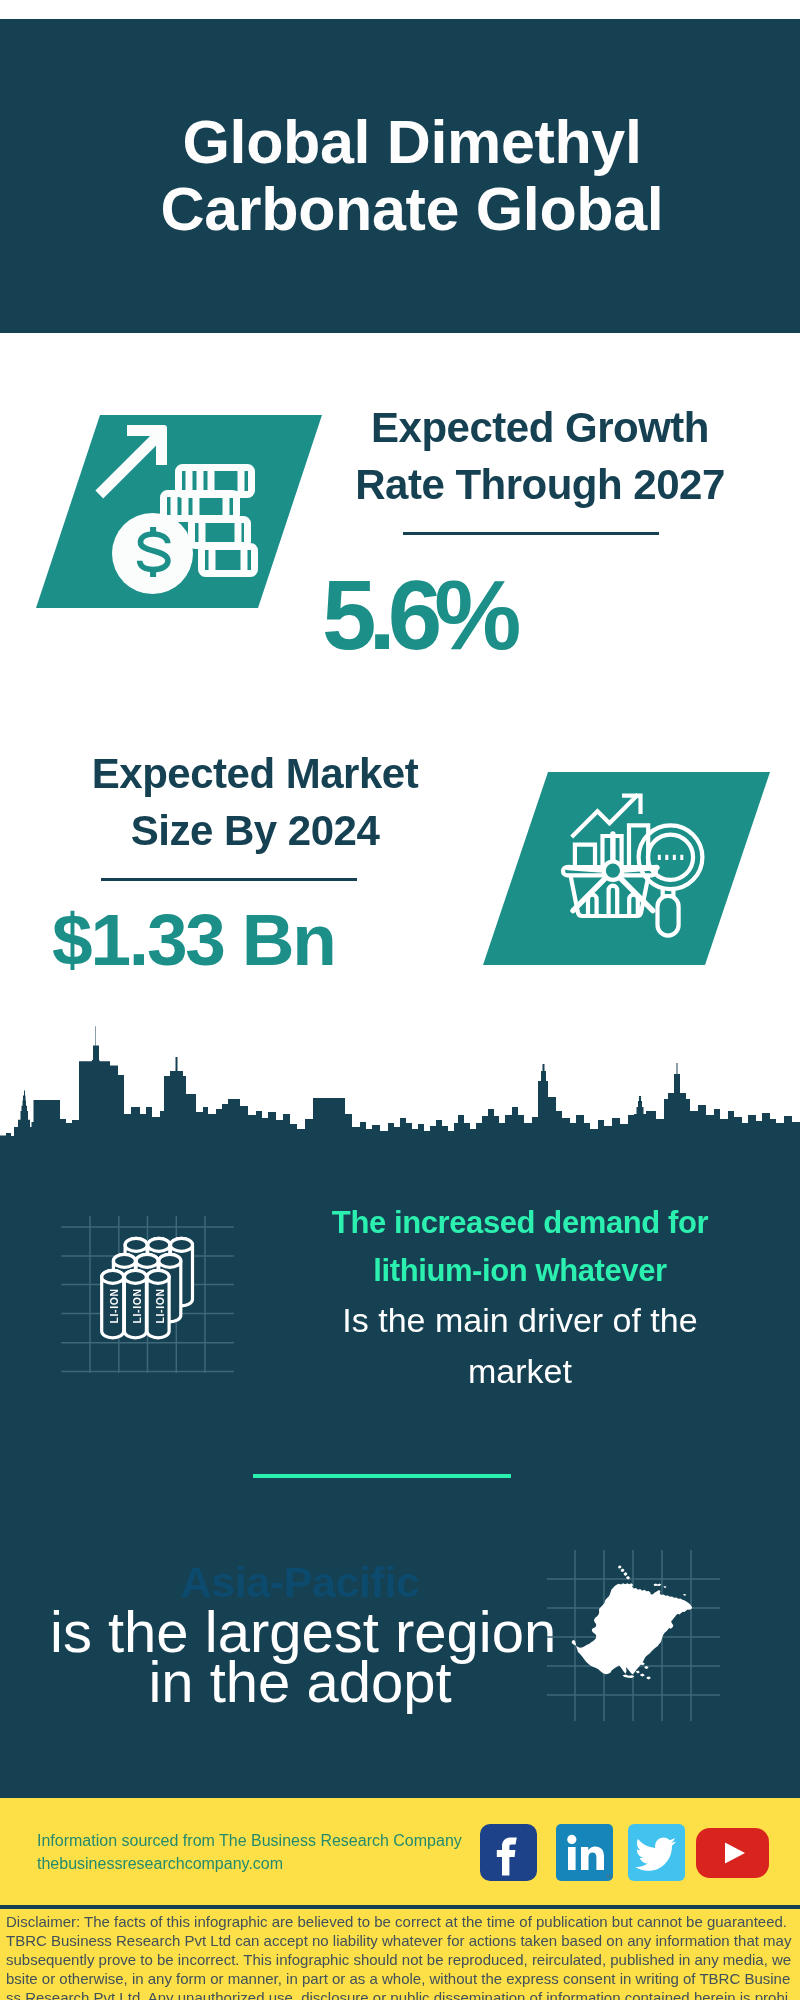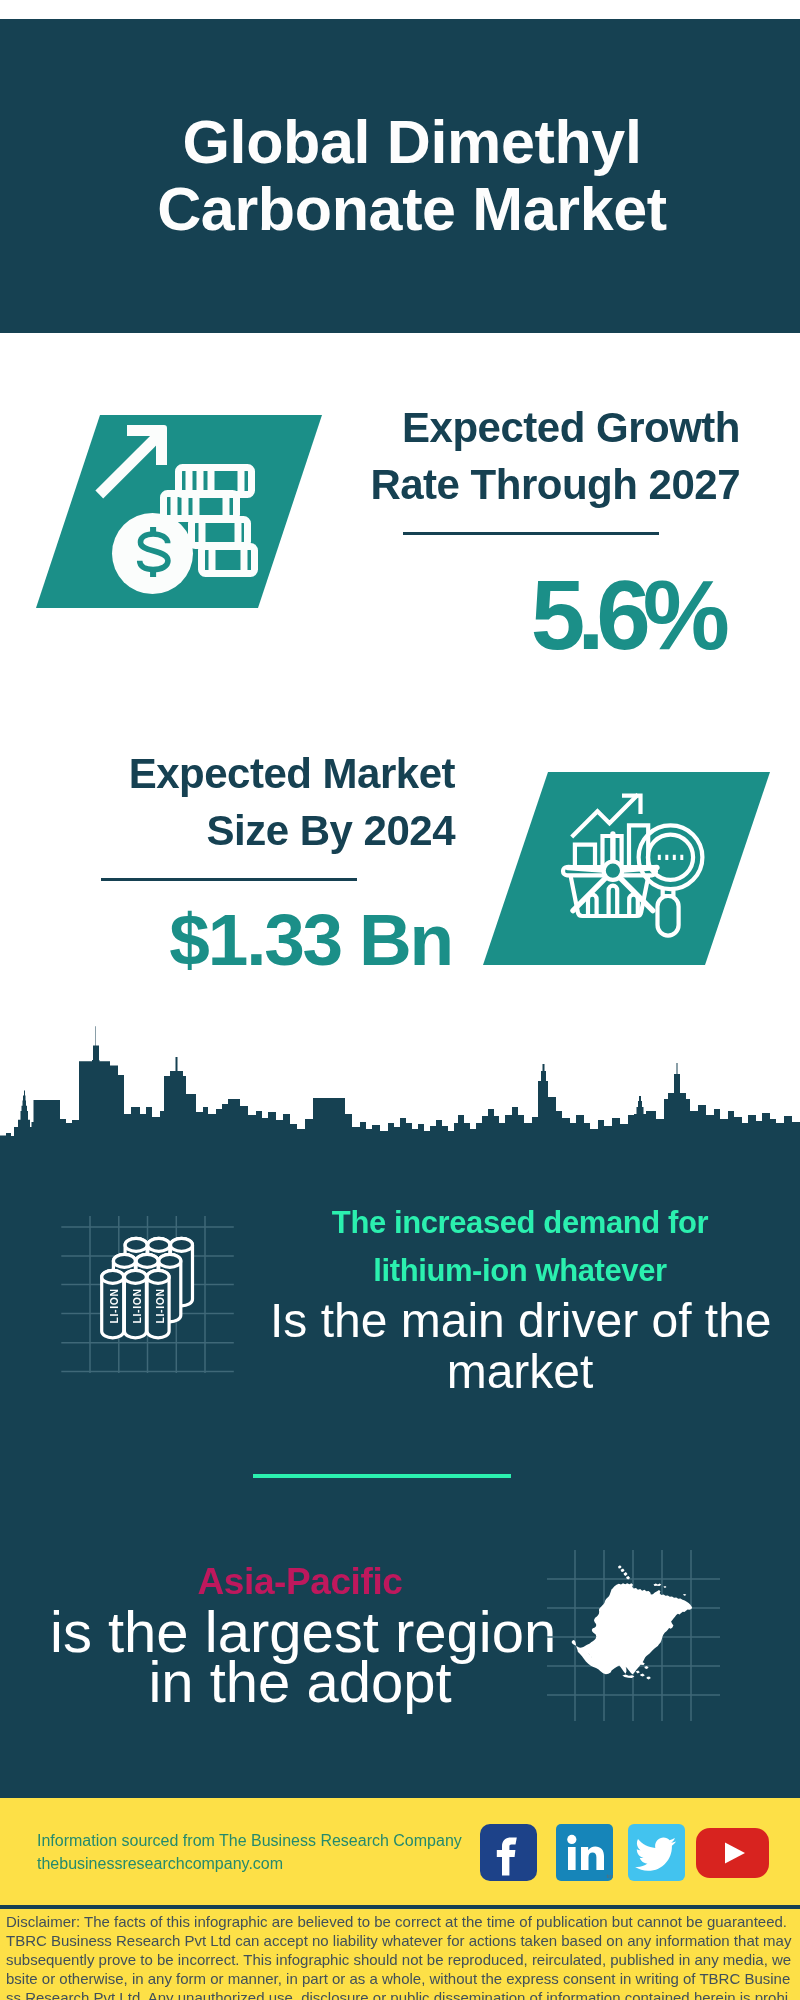--- a/index.html
+++ b/index.html
@@ -6,51 +6,51 @@
   html,body { width:800px; height:2000px; }
   body { font-family:"Liberation Sans", sans-serif; background:#ffffff; overflow:hidden;
          -webkit-font-smoothing:antialiased; }
   .page { position:relative; width:800px; height:2000px; overflow:hidden;margin-top:19px; }
 
   
   .header { position:absolute; left:0; top:0; width:800px; height:314px; background:#164152; }
   .header-title { position:absolute; left:12px; top:90px; width:800px; text-align:center;
     color:#fdfdfd; font-size:61px; font-weight:bold; line-height:67px; letter-spacing:-0.35px; }
   .stat-label { position:absolute; color:#164152; font-weight:bold; font-size:42px; letter-spacing:-0.5px;
-    line-height:57px; text-align:right; }
+    line-height:57px; text-align:center; }
   .stat-rule { position:absolute; height:3px; background:#164152; }
   .stat-value { position:absolute; color:#1b8f88; font-weight:bold; font-size:98px;
-    line-height:96px; text-align:right; letter-spacing:-8px; }
+    line-height:96px; text-align:left; letter-spacing:-8px; }
 
   
   .band { position:absolute; left:0; top:1142px; width:800px; height:637px; background:#164152; }
   .skyline { position:absolute; left:0; top:1000px; width:800px; height:150px; }
 
   .drv-text { position:absolute; text-align:center; }
   .drv-green { color:#2bf0af; font-weight:bold; font-size:31px; letter-spacing:-0.4px; line-height:48px; display:block; white-space:nowrap;}
-  .reg-green { color:#be185d; font-weight:bold; font-size:37px; letter-spacing:-0.4px; line-height:50px; display:block; white-space:nowrap;}
+  .reg-green { color:#0c4a6e; font-weight:bold; font-size:43px; letter-spacing:-0.4px; line-height:50px; display:block; white-space:nowrap;}
   .reg-white { color:#ffffff; font-weight:normal; font-size:58px; line-height:50px; display:block; white-space:nowrap;}
-  .drv-white { color:#ffffff; font-weight:normal; font-size:48px; line-height:51px; display:block; white-space:nowrap;text-align:center;}
+  .drv-white { color:#ffffff; font-weight:normal; font-size:34px; line-height:51px; display:block; white-space:nowrap;text-align:center;}
   .sep { position:absolute; height:4px; background:#2bf0af; }
 
   
   .footer { position:absolute; left:0; top:1779px; width:800px; height:221px; background:#fde047; }
   .foot-rule { position:absolute; left:0; width:800px; height:4px; background:#164152; }
   .src-text { position:absolute; color:#248a6d; font-size:16px; line-height:23px; }
   .disclaimer { position:absolute; color:#41505a; font-size:15px; line-height:19px; word-break:break-all; }
 </style>
 </head>
 <body>
 
 <div class="page">
 
   <div class="header">
     <div class="header-title">
       <span>Global Dimethyl</span><br>
-      <span>Carbonate Market</span>
+      <span>Carbonate Global</span>
     </div>
   </div>
 
   <svg class="plg-svg" style="position:absolute;left:0px;top:380px;" width="360" height="230" viewBox="0 0 360 230">
     <polygon points="100,16 322,16 258,209 36,209" fill="#1b8f88"></polygon>
     <g>
 
       <path d="M127,26 h37 a3,3 0 0 1 3,3 v37 h-11 v-29 h-29 z" fill="#fbfdfc"></path>
       <path d="M157.6,29.4 l7.8,7.8 l-62.2,62.2 l-7.8,-7.8 z" fill="#fbfdfc"></path>
 

